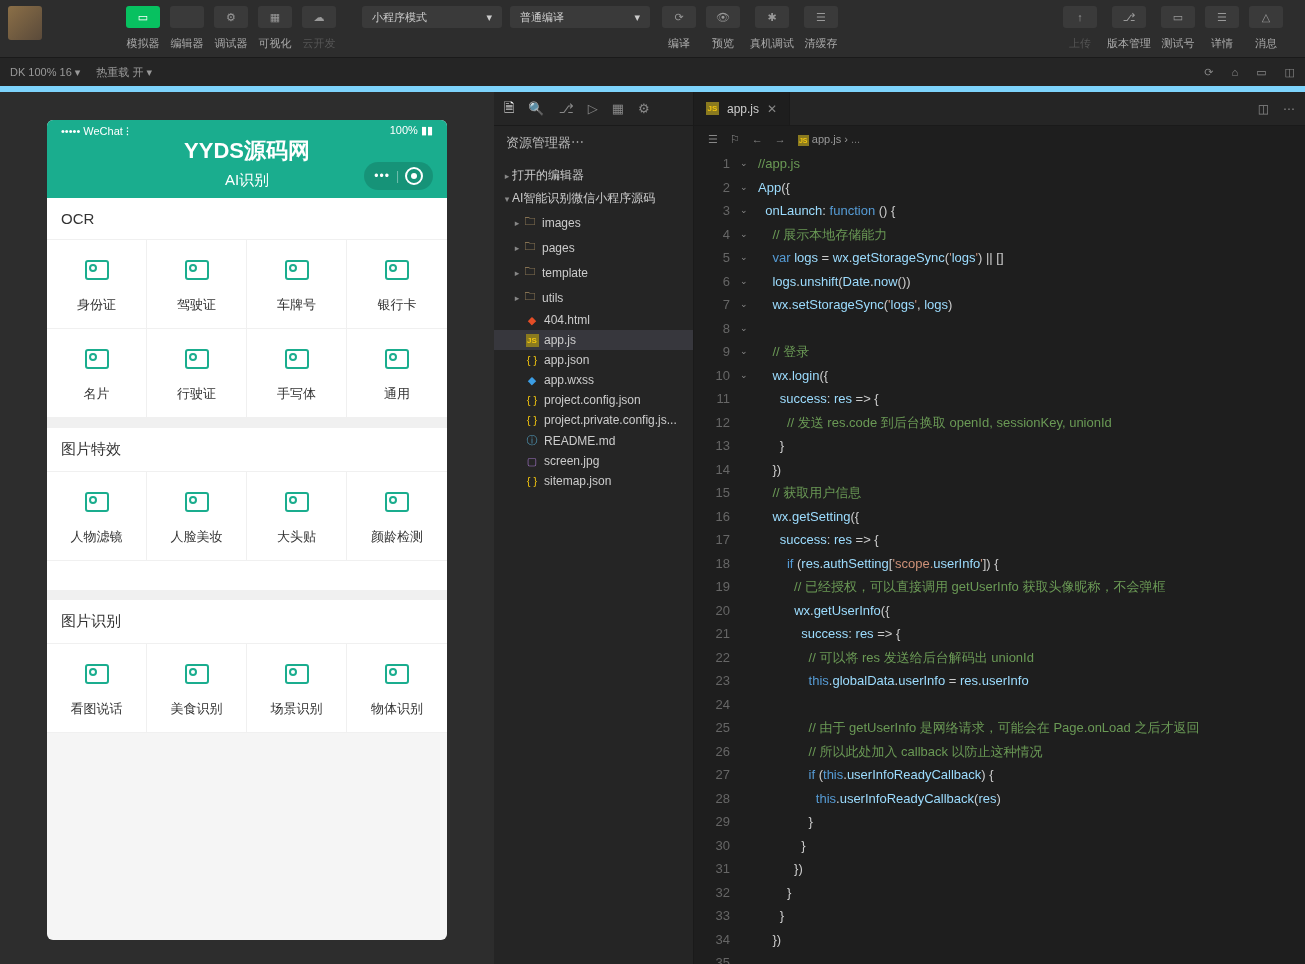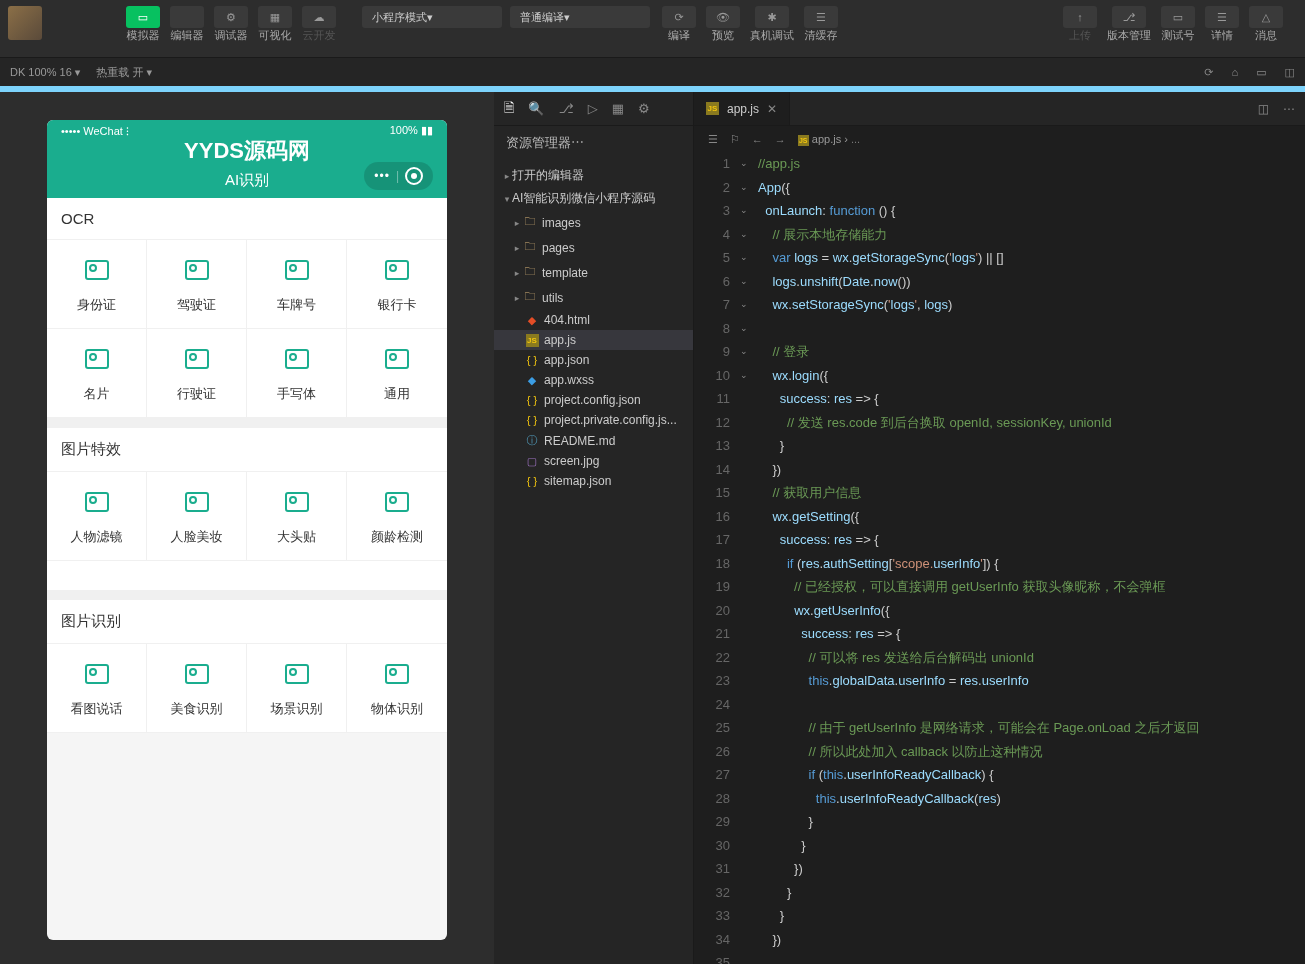--- a/index.html
+++ b/index.html
@@ -3,23 +3,23 @@
 <meta charset="utf-8">
 <style>
 * { margin: 0; padding: 0; box-sizing: border-box; font-family: -apple-system, "Segoe UI", "Microsoft YaHei", sans-serif; }
 body { background: #1e1e1e; color: #ccc; font-size: 12px; width: 1305px; height: 964px; overflow: hidden; }
 
 .topbar { height: 58px; background: #2d2d2d; display: flex; align-items: flex-start; padding: 6px 8px 0; border-bottom: 1px solid #1a1a1a; }
 .tb-group { display: flex; gap: 2px; margin-right: 10px; }
 .tb-btn { display: flex; flex-direction: column; align-items: center; cursor: pointer; padding: 0 4px; }
 .tb-btn-icon { width: 34px; height: 22px; background: #3a3a3a; border-radius: 3px; display: flex; align-items: center; justify-content: center; font-size: 11px; color: #999; }
 .tb-btn-icon.active { background: #07c160; color: #fff; }
-.tb-btn-label { font-size: 11px; color: #aaa; margin-top: 0; }
+.tb-btn-label { font-size: 11px; color: #aaa; margin-top: 8px; }
 .tb-btn.disabled .tb-btn-label { color: #555; }
-.tb-select { background: #3a3a3a; height: 22px; border-radius: 3px; padding: 0 10px; display: flex; align-items: center; color: #ccc; font-size: 11px; min-width: 140px; justify-content: flex-start; cursor: pointer; }
+.tb-select { background: #3a3a3a; height: 22px; border-radius: 3px; padding: 0 10px; display: flex; align-items: center; color: #ccc; font-size: 11px; min-width: 140px; justify-content: space-between; cursor: pointer; }
 .tb-right { margin-left: auto; display: flex; gap: 2px; }
 .avatar { width: 34px; height: 34px; background: linear-gradient(135deg,#8b6f47,#5a4a3a); border-radius: 3px; }
 
 .secbar { height: 34px; background: #252525; display: flex; align-items: center; padding: 0 10px; border-bottom: 6px solid #7dd3fc; gap: 16px; color: #999; font-size: 11px; }
 .secbar-right { margin-left: auto; display: flex; gap: 18px; }
 .secbar-icon { cursor: pointer; color: #888; }
 
 .main { display: flex; height: calc(100% - 92px); }
 
 .simulator { width: 494px; background: #2d2d2d; display: flex; justify-content: center; padding-top: 28px; }

